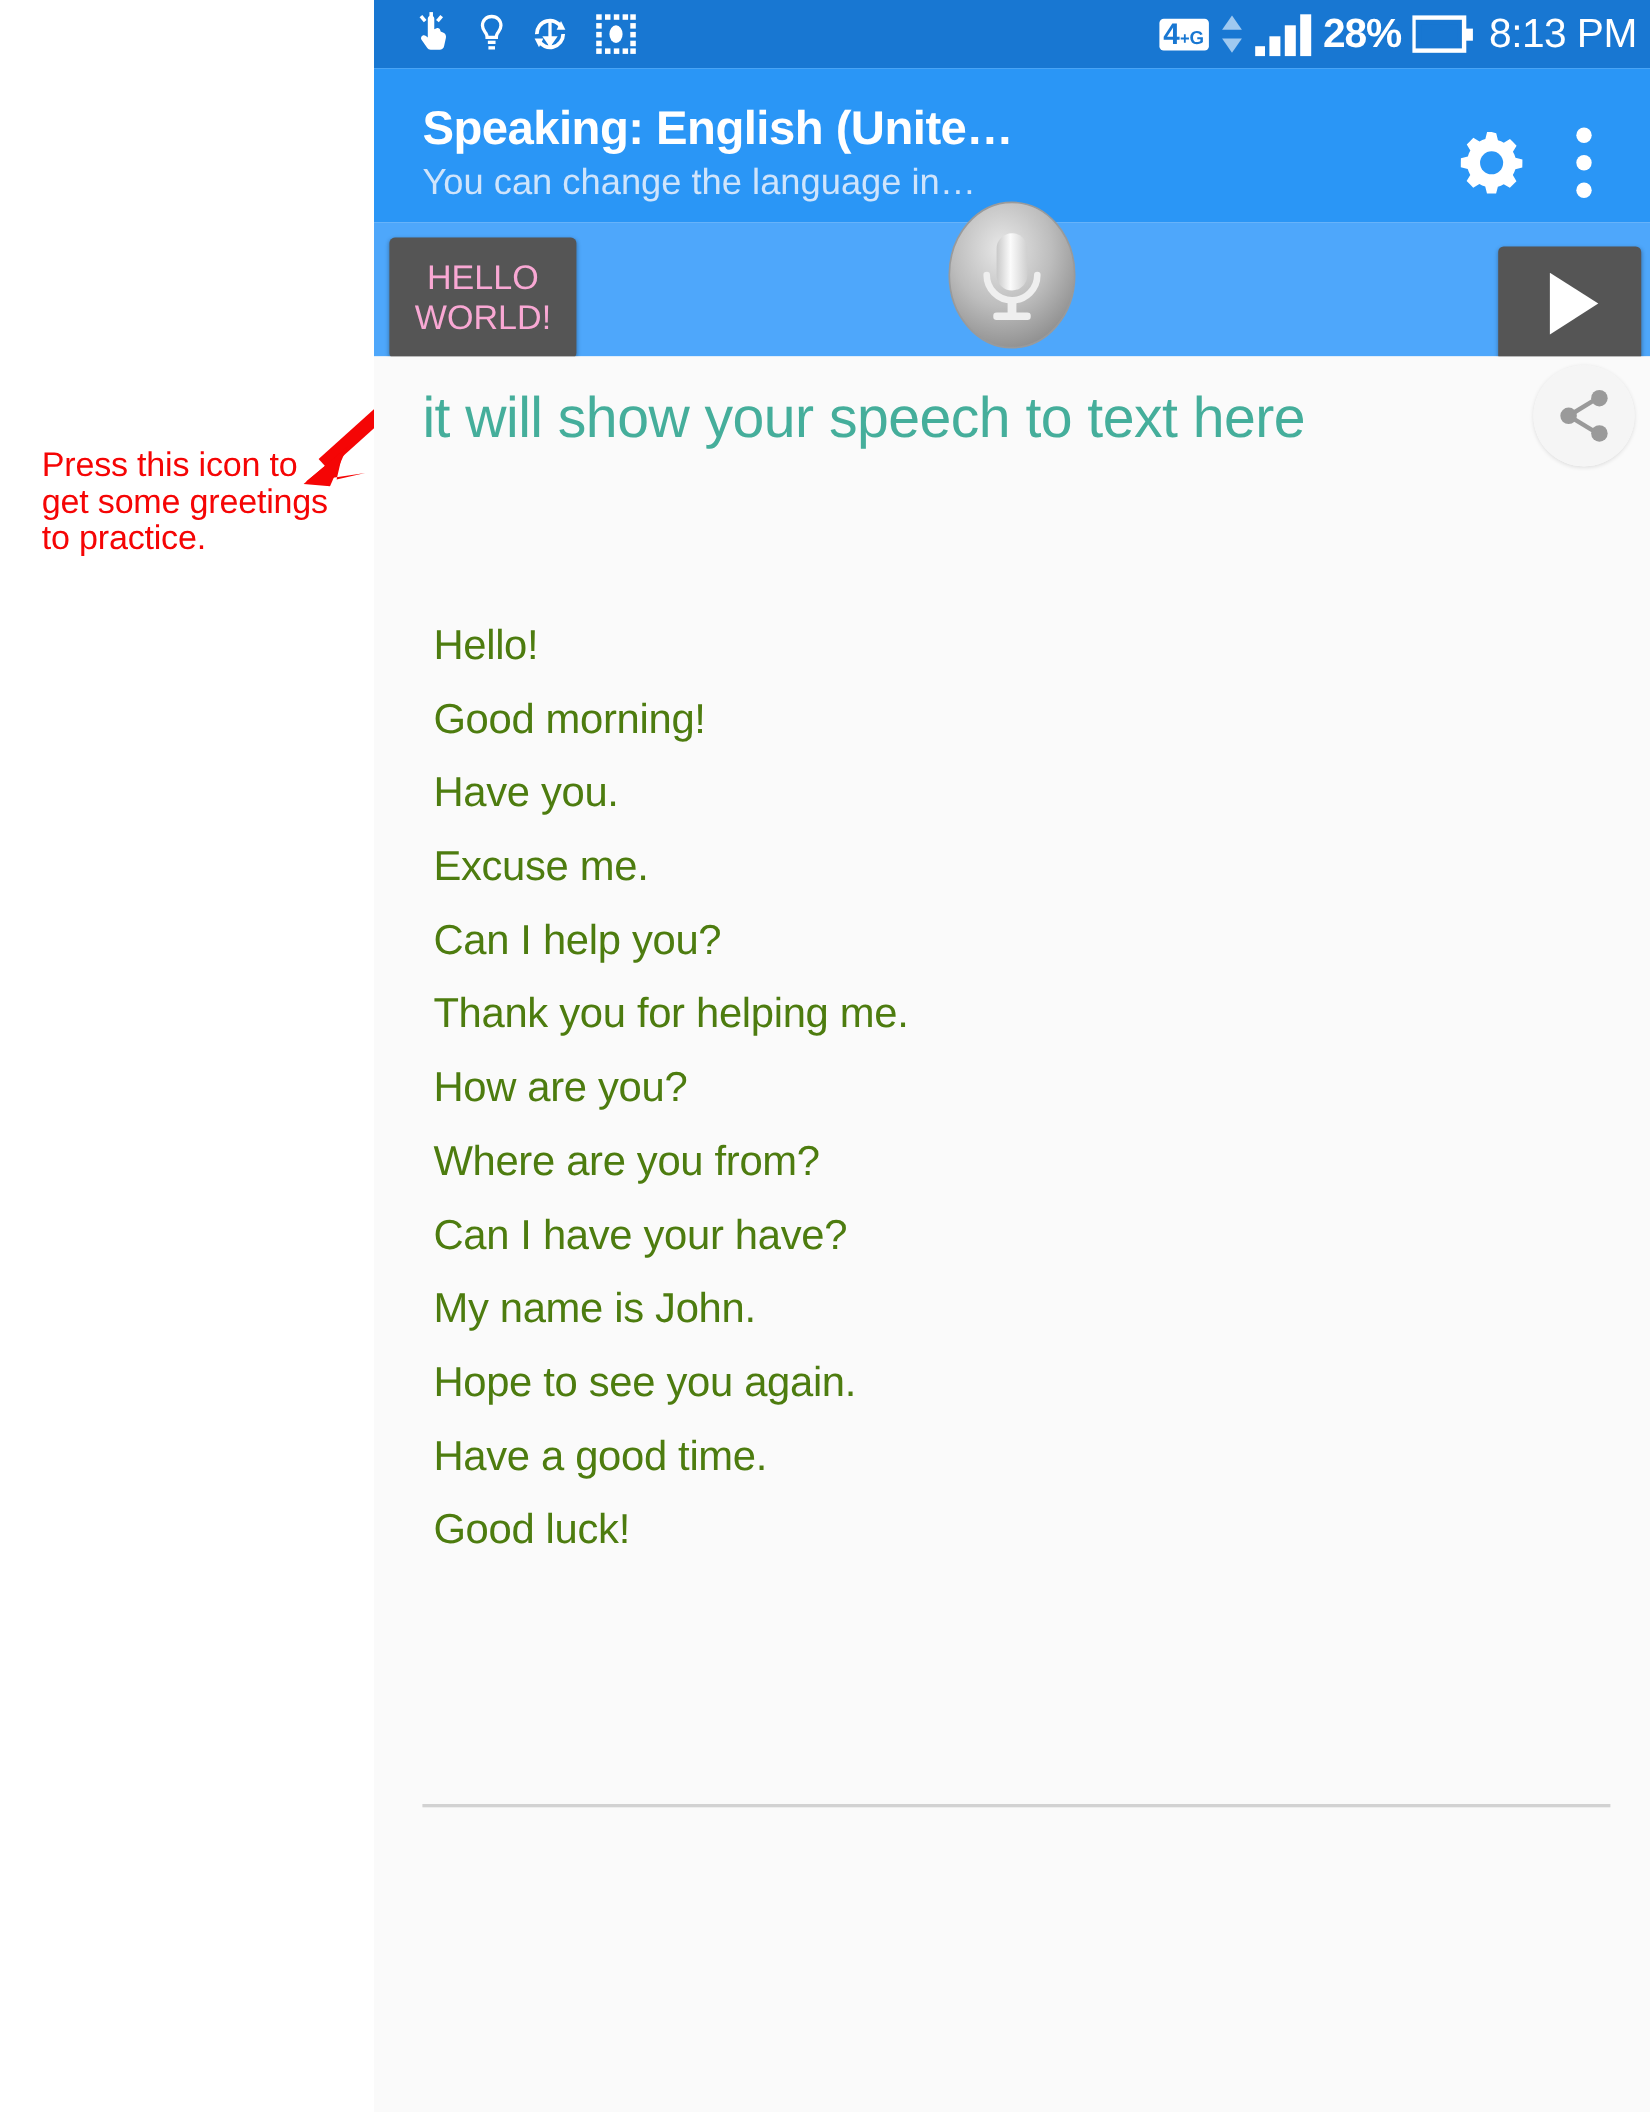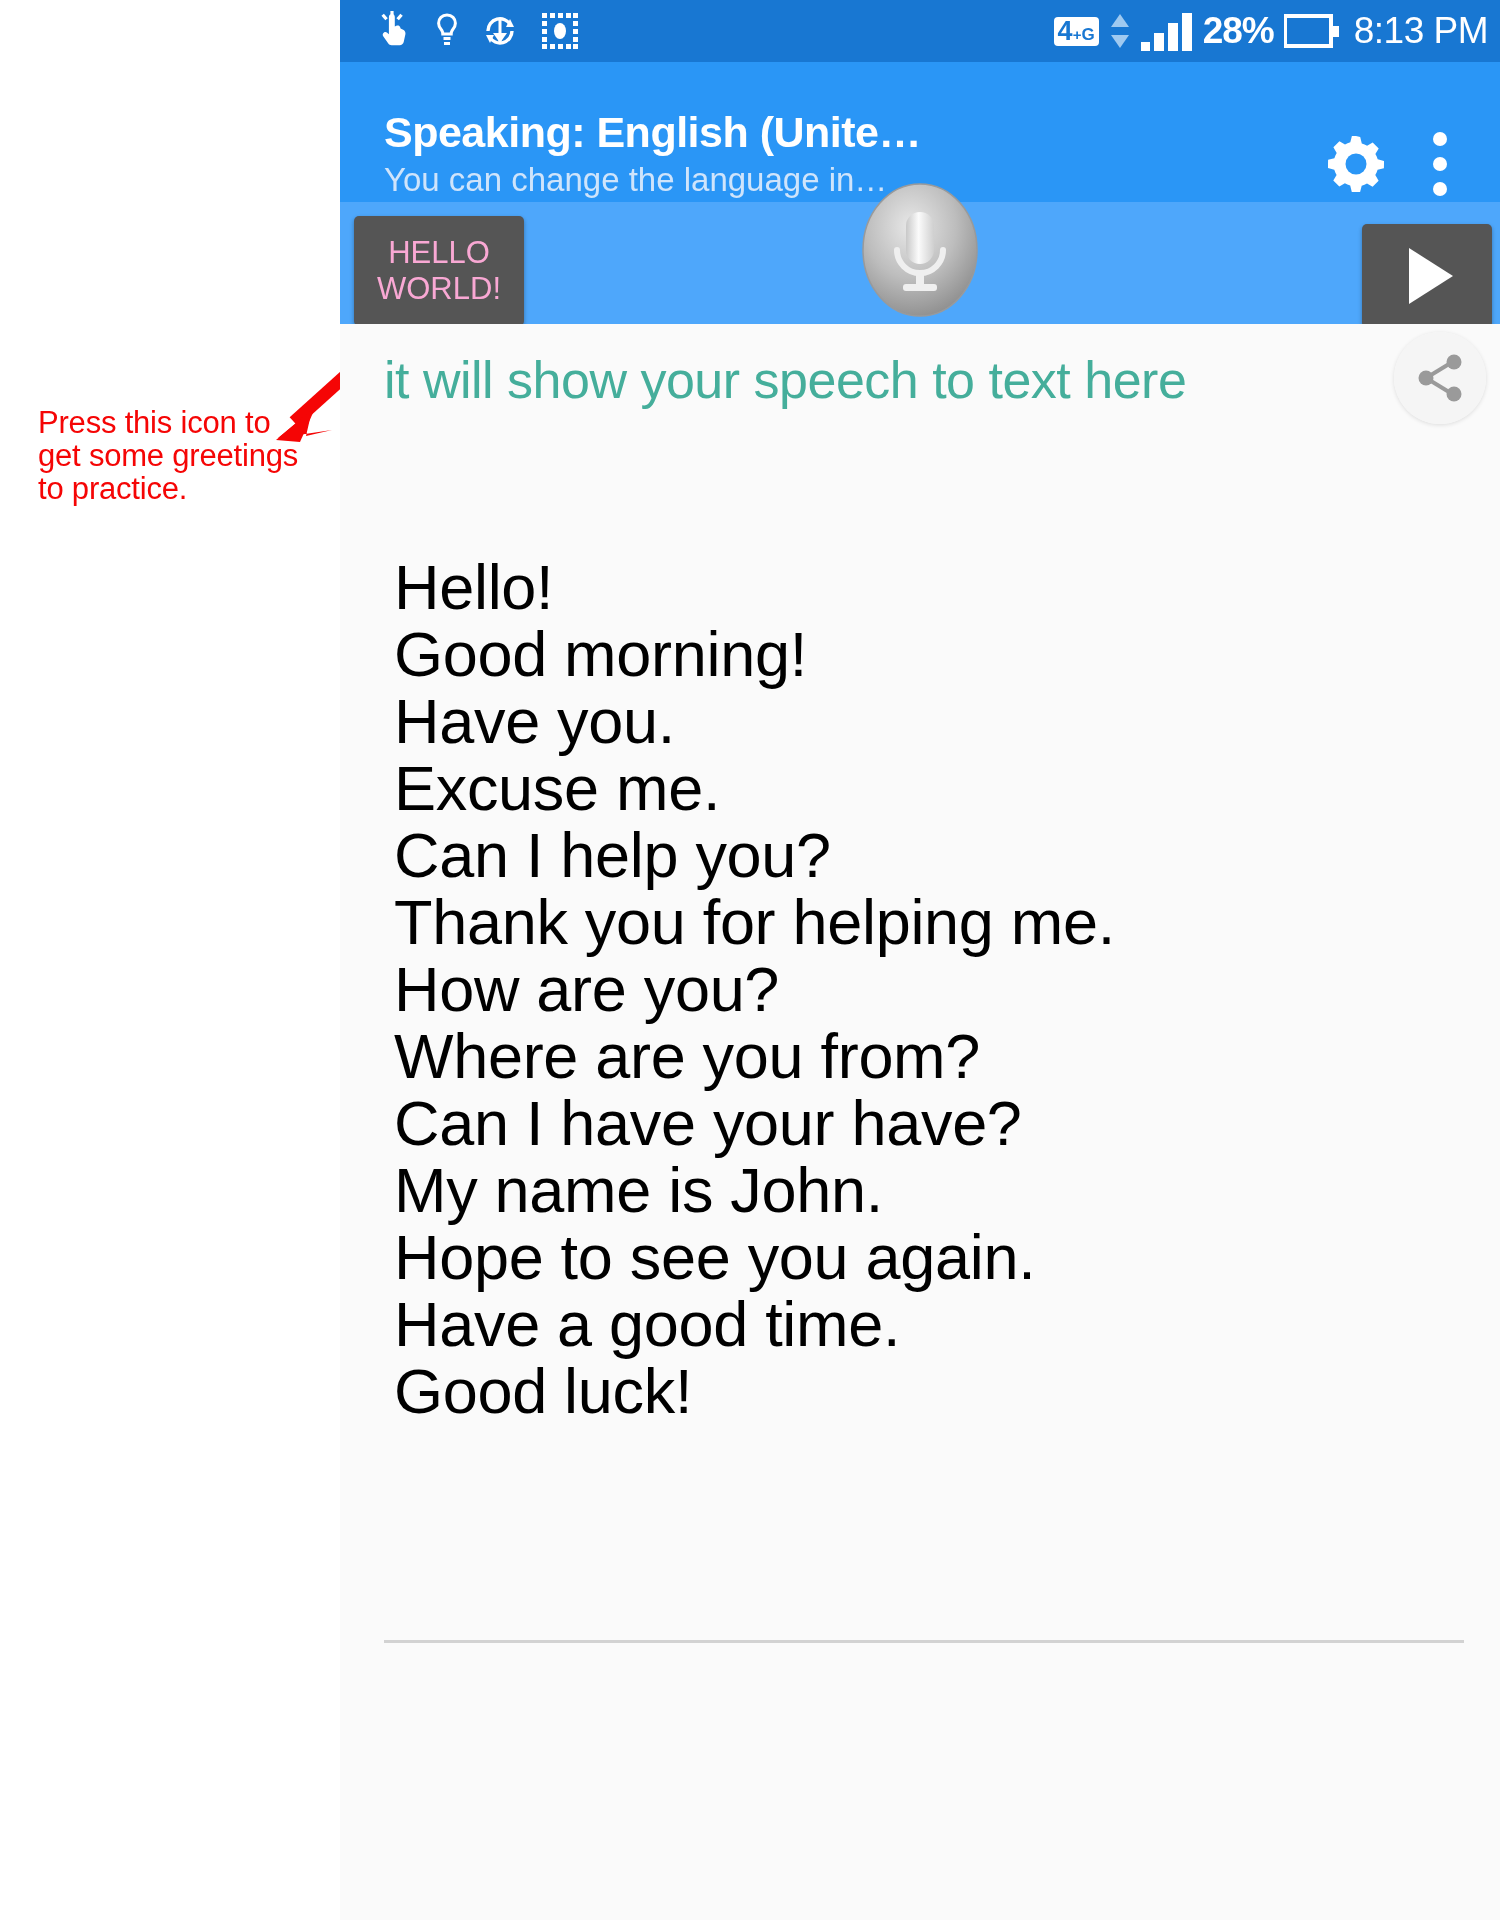--- a/index.html
+++ b/index.html
@@ -42,21 +42,21 @@
     padding: 1px 4px; font-size: 22px; font-weight: 700;
     display: flex; align-items: baseline; line-height: 1;
   }
   #net-badge .big { font-size: 27px; }
   #net-badge .sup { font-size: 15px; }
   #net-badge .sub { font-size: 17px; }
 
   
   #app-bar {
     position: relative; height: 140px; background: #2a96f6;
-    display: flex; align-items: flex-end; padding: 14px 0 0 0;
+    display: flex; align-items: center; padding: 14px 0 0 0;
   }
   #app-bar-titles { flex: 1; padding-left: 44px; }
   #app-title {
     color: #ffffff; font-size: 43px; font-weight: 700;
     letter-spacing: -0.5px; line-height: 52px; white-space: nowrap;
   }
   #app-subtitle {
     color: #cfe4fb; font-size: 33px; font-weight: 400;
     line-height: 44px; white-space: nowrap;
   }
@@ -105,21 +105,21 @@
   }
   #share-fab {
     position: absolute; right: 14px; top: 8px;
     width: 92px; height: 92px; border-radius: 50%;
     background: rgba(244,244,244,0.93);
     display: flex; align-items: center; justify-content: center;
     box-shadow: 0 1px 4px rgba(0,0,0,0.12);
   }
   #greetings-list {
     padding: 44px 40px 0 54px;
-    color: #000000; font-size: 63px; line-height: 67px;
+    color: #4d7c0f; font-size: 38px; line-height: 67px;
     letter-spacing: -0.3px;
   }
   #greetings-list .line { white-space: nowrap; }
   #list-clip {
     position: absolute; left: 0; right: 0; top: 186px;
     height: 1120px; overflow: hidden;
   }
   #list-divider {
     position: absolute; left: 44px; right: 36px; top: 1316px;
     height: 3px; background: #d2d2d2;

